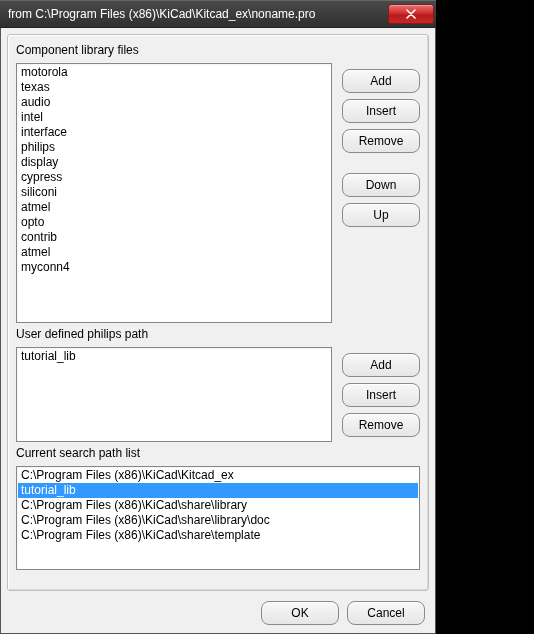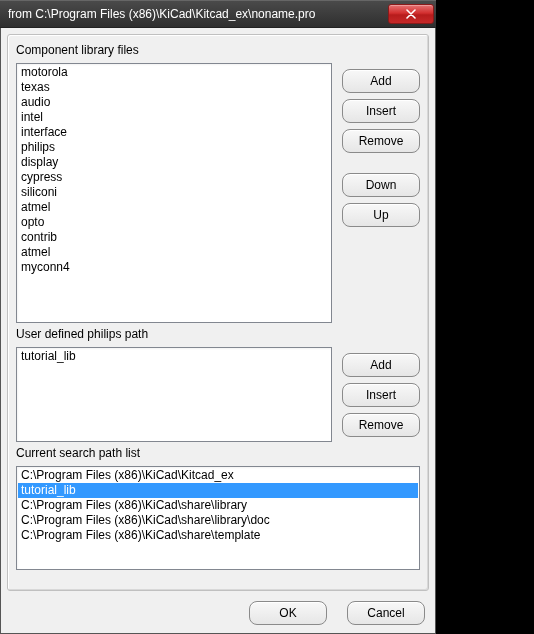--- a/index.html
+++ b/index.html
@@ -116,21 +116,21 @@
     border-radius: 8px;
     text-align: center;
     line-height: 22px;
     cursor: pointer;
     box-shadow: inset 0 1px 0 #fff;
   }
 
   .footer {
     display: flex;
     justify-content: flex-end;
-    gap: 20px;
+    gap: 8px;
     padding: 4px 4px 2px 4px;
   }
   .footer .btn { width: 78px; }
 
   
   .listbox::-webkit-scrollbar { width: 17px; }
   .listbox::-webkit-scrollbar-track { background: #f0f0f0; border-left: 1px solid #ddd; }
   .listbox::-webkit-scrollbar-thumb {
     background: linear-gradient(to right, #e8e8e8, #cfcfcf);
     border: 1px solid #aaa;

